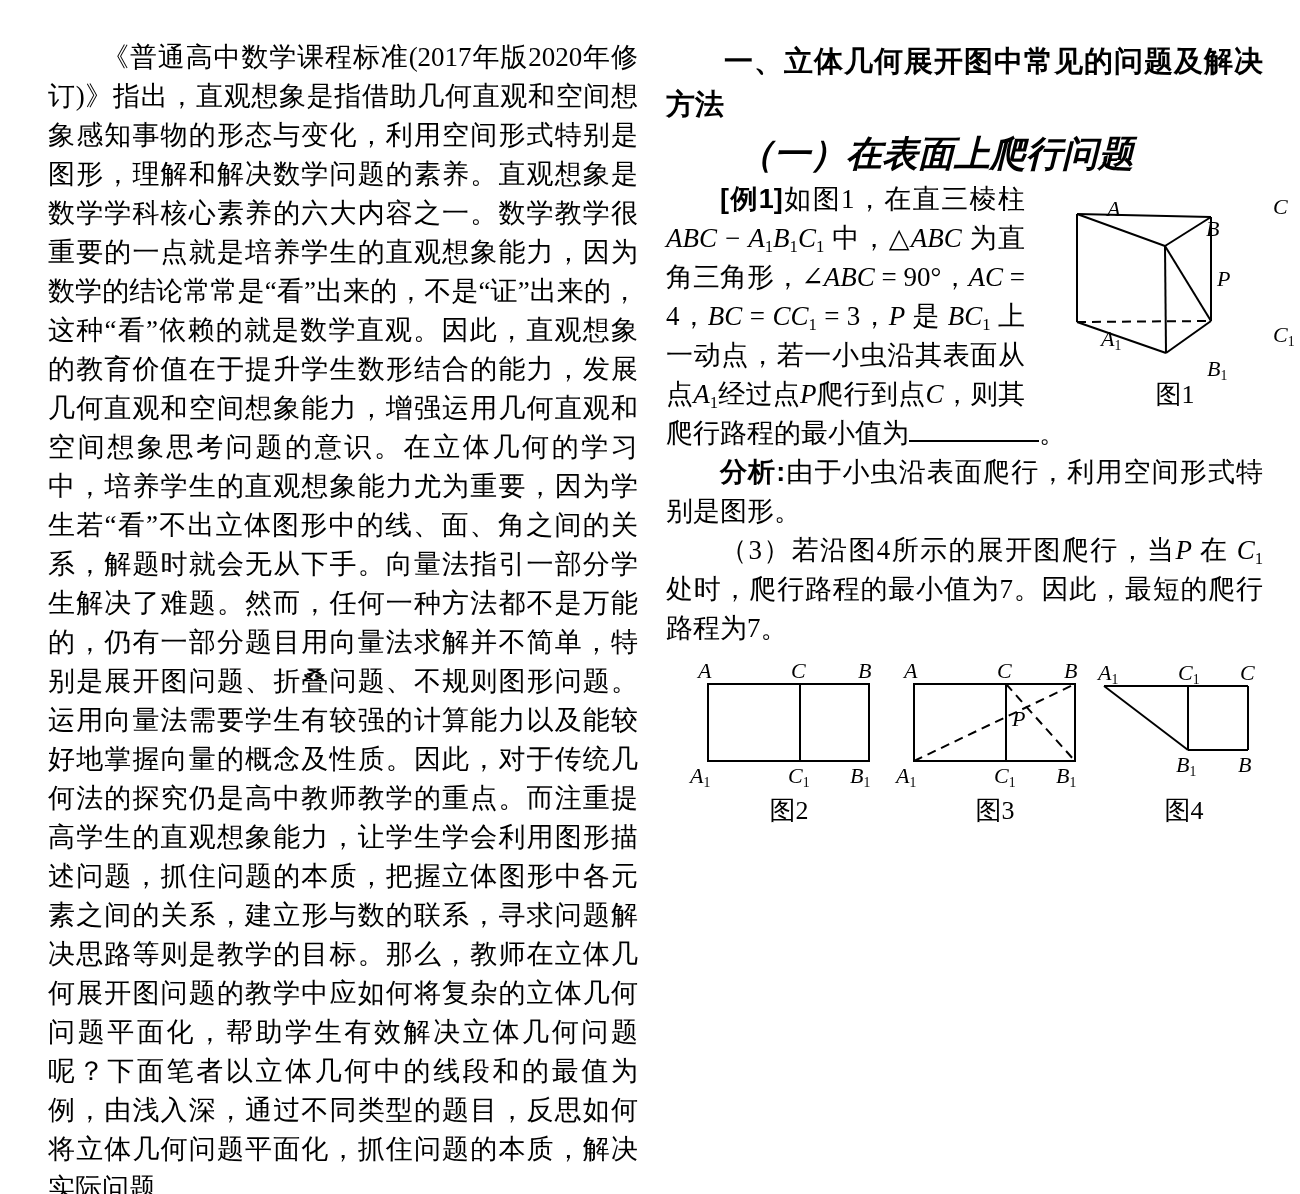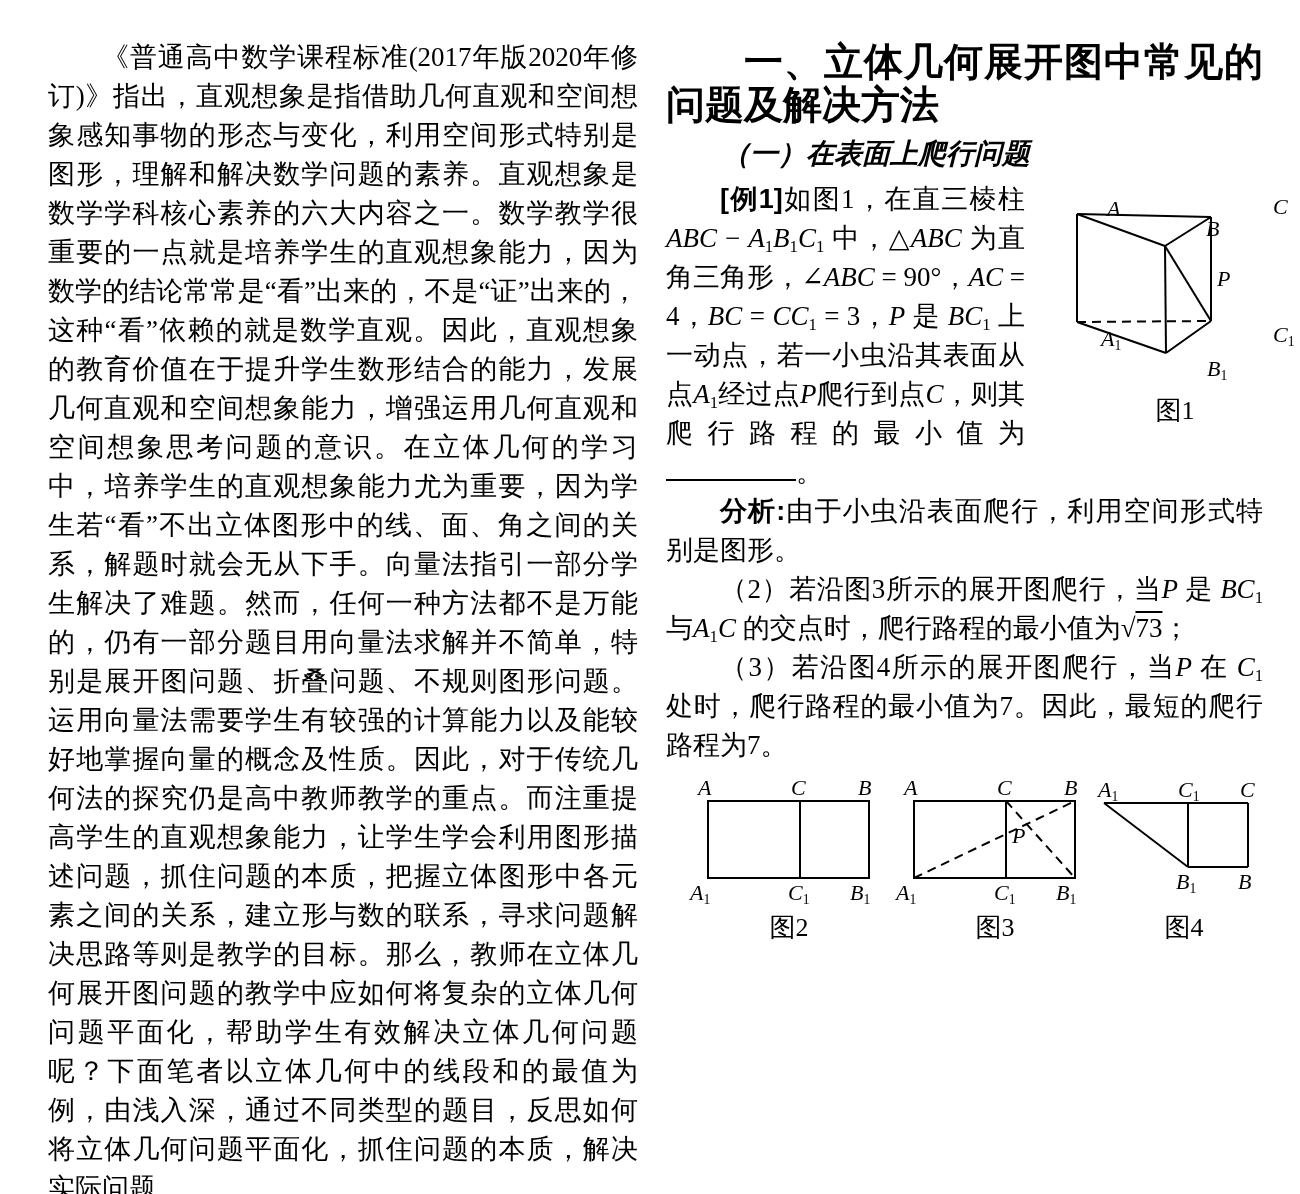--- a/index.html
+++ b/index.html
@@ -2,36 +2,36 @@
 <html><head>
 <meta charset="utf-8">
 <style>
   html,body{margin:0;padding:0;background:#ffffff;}
   body{width:1300px;height:1194px;position:relative;overflow:hidden;color:#000;
        font-family:"Liberation Serif","DejaVu Serif",serif;}
   .col{position:absolute;top:38px;}
   #col-left{left:48px;width:590px;}
   #col-right{left:666px;width:597px;}
   p.para{font-size:27px;line-height:39px;text-align:justify;text-indent:2em;margin:0;}
-  h1.sec{font-size:39px;line-height:43px;font-weight:bold;text-indent:2em;text-align:justify;
+  h1.sec{font-size:29px;line-height:43px;font-weight:bold;text-indent:2em;text-align:justify;
          margin:2px 0 6px 0;font-family:"Liberation Sans","DejaVu Sans",sans-serif;}
-  h2.sub{font-size:28px;line-height:44px;font-weight:bold;font-style:italic;
+  h2.sub{font-size:36px;line-height:44px;font-weight:bold;font-style:italic;
          text-indent:2em;margin:0 0 4px 0;}
   .lbl{font-weight:bold;font-style:normal;font-family:"Liberation Sans","DejaVu Sans",sans-serif;}
   i{font-style:italic;font-family:"Liberation Serif","DejaVu Serif",serif;}
   sub{font-size:0.62em;vertical-align:-0.28em;line-height:0;font-style:normal;}
   .blank{display:inline-block;width:130px;height:5px;border-bottom:2px solid #000;}
   .sqrt{white-space:nowrap;}
   .sqrt .ol{text-decoration:overline;}
   
   .figfloat{float:right;width:230px;margin:4px 0 2px 8px;}
   .figbox{position:relative;}
   .figbox svg{display:block;}
   .vl{position:absolute;font-size:22px;font-style:italic;line-height:1;white-space:nowrap;}
-  .figcap{text-align:center;font-size:26px;line-height:30px;margin-top:20px;font-style:normal;}
+  .figcap{text-align:center;font-size:26px;line-height:30px;margin-top:4px;font-style:normal;}
   .figrow{display:flex;justify-content:space-between;align-items:flex-start;
           margin:12px 16px 4px 20px;}
   .fig{position:relative;}
   .fig .figcap{margin-top:8px;}
 </style>
 </head>
 <body>
 
 <div class="col" id="col-left">
   <p class="para">《普通高中数学课程标准(2017年版2020年修订)》指出，直观想象是指借助几何直观和空间想象感知事物的形态与变化，利用空间形式特别是图形，理解和解决数学问题的素养。直观想象是数学学科核心素养的六大内容之一。数学教学很重要的一点就是培养学生的直观想象能力，因为数学的结论常常是“看”出来的，不是“证”出来的，这种“看”依赖的就是数学直观。因此，直观想象的教育价值在于提升学生数形结合的能力，发展几何直观和空间想象能力，增强运用几何直观和空间想象思考问题的意识。在立体几何的学习中，培养学生的直观想象能力尤为重要，因为学生若“看”不出立体图形中的线、面、角之间的关系，解题时就会无从下手。向量法指引一部分学生解决了难题。然而，任何一种方法都不是万能的，仍有一部分题目用向量法求解并不简单，特别是展开图问题、折叠问题、不规则图形问题。运用向量法需要学生有较强的计算能力以及能较好地掌握向量的概念及性质。因此，对于传统几何法的探究仍是高中教师教学的重点。而注重提高学生的直观想象能力，让学生学会利用图形描述问题，抓住问题的本质，把握立体图形中各元素之间的关系，建立形与数的联系，寻求问题解决思路等则是教学的目标。那么，教师在立体几何展开图问题的教学中应如何将复杂的立体几何问题平面化，帮助学生有效解决立体几何问题呢？下面笔者以立体几何中的线段和的最值为例，由浅入深，通过不同类型的题目，反思如何将立体几何问题平面化，抓住问题的本质，解决实际问题。</p>
@@ -70,21 +70,20 @@
       </span>
       <span class="figcap" style="display:block;">图1</span>
     </span>
     <span><span class="lbl">[例1]</span>如图1，在直三棱柱 <i>ABC</i> − <i>A</i><sub>1</sub><i>B</i><sub>1</sub><i>C</i><sub>1</sub> 中，△<i>ABC</i> 为直角三角形，∠<i>ABC</i> = 90°，<i>AC</i> = 4，<i>BC</i> = <i>CC</i><sub>1</sub> = 3，<i>P</i> 是 <i>BC</i><sub>1</sub> 上一动点，若一小虫沿其表面从点<i>A</i><sub>1</sub>经过点<i>P</i>爬行到点<i>C</i>，则其爬行路程的最小值为<span class="blank"></span>。</span>
   </p>
 
   <p class="para">
     <span class="lbl">分析:</span><span>由于小虫沿表面爬行，利用空间形式特别是图形。</span>
   </p>
 
-  <p class="para">（2）若沿图3所示的展开图爬行，当<i>P</i> 是 <i>BC</i><sub>1</sub> 与<i>A</i><sub>1</sub><i>C</i> 的交点时，爬行路程的最小值为<span class="sqrt">√<span class="ol">73</span></span>；</p>
   <p class="para">（3）若沿图4所示的展开图爬行，当<i>P</i> 在 <i>C</i><sub>1</sub> 处时，爬行路程的最小值为7。因此，最短的爬行路程为7。</p>
 
   <div class="figrow">
 
     <div class="fig" style="width:206px;">
       <div class="figbox" style="height:128px;">
         <svg width="206" height="104" viewBox="0 0 206 104">
           <g stroke="#000" stroke-width="2" fill="none">
             <rect x="22" y="24" width="161" height="77"></rect>
             <line x1="114" y1="24" x2="114" y2="101"></line>

